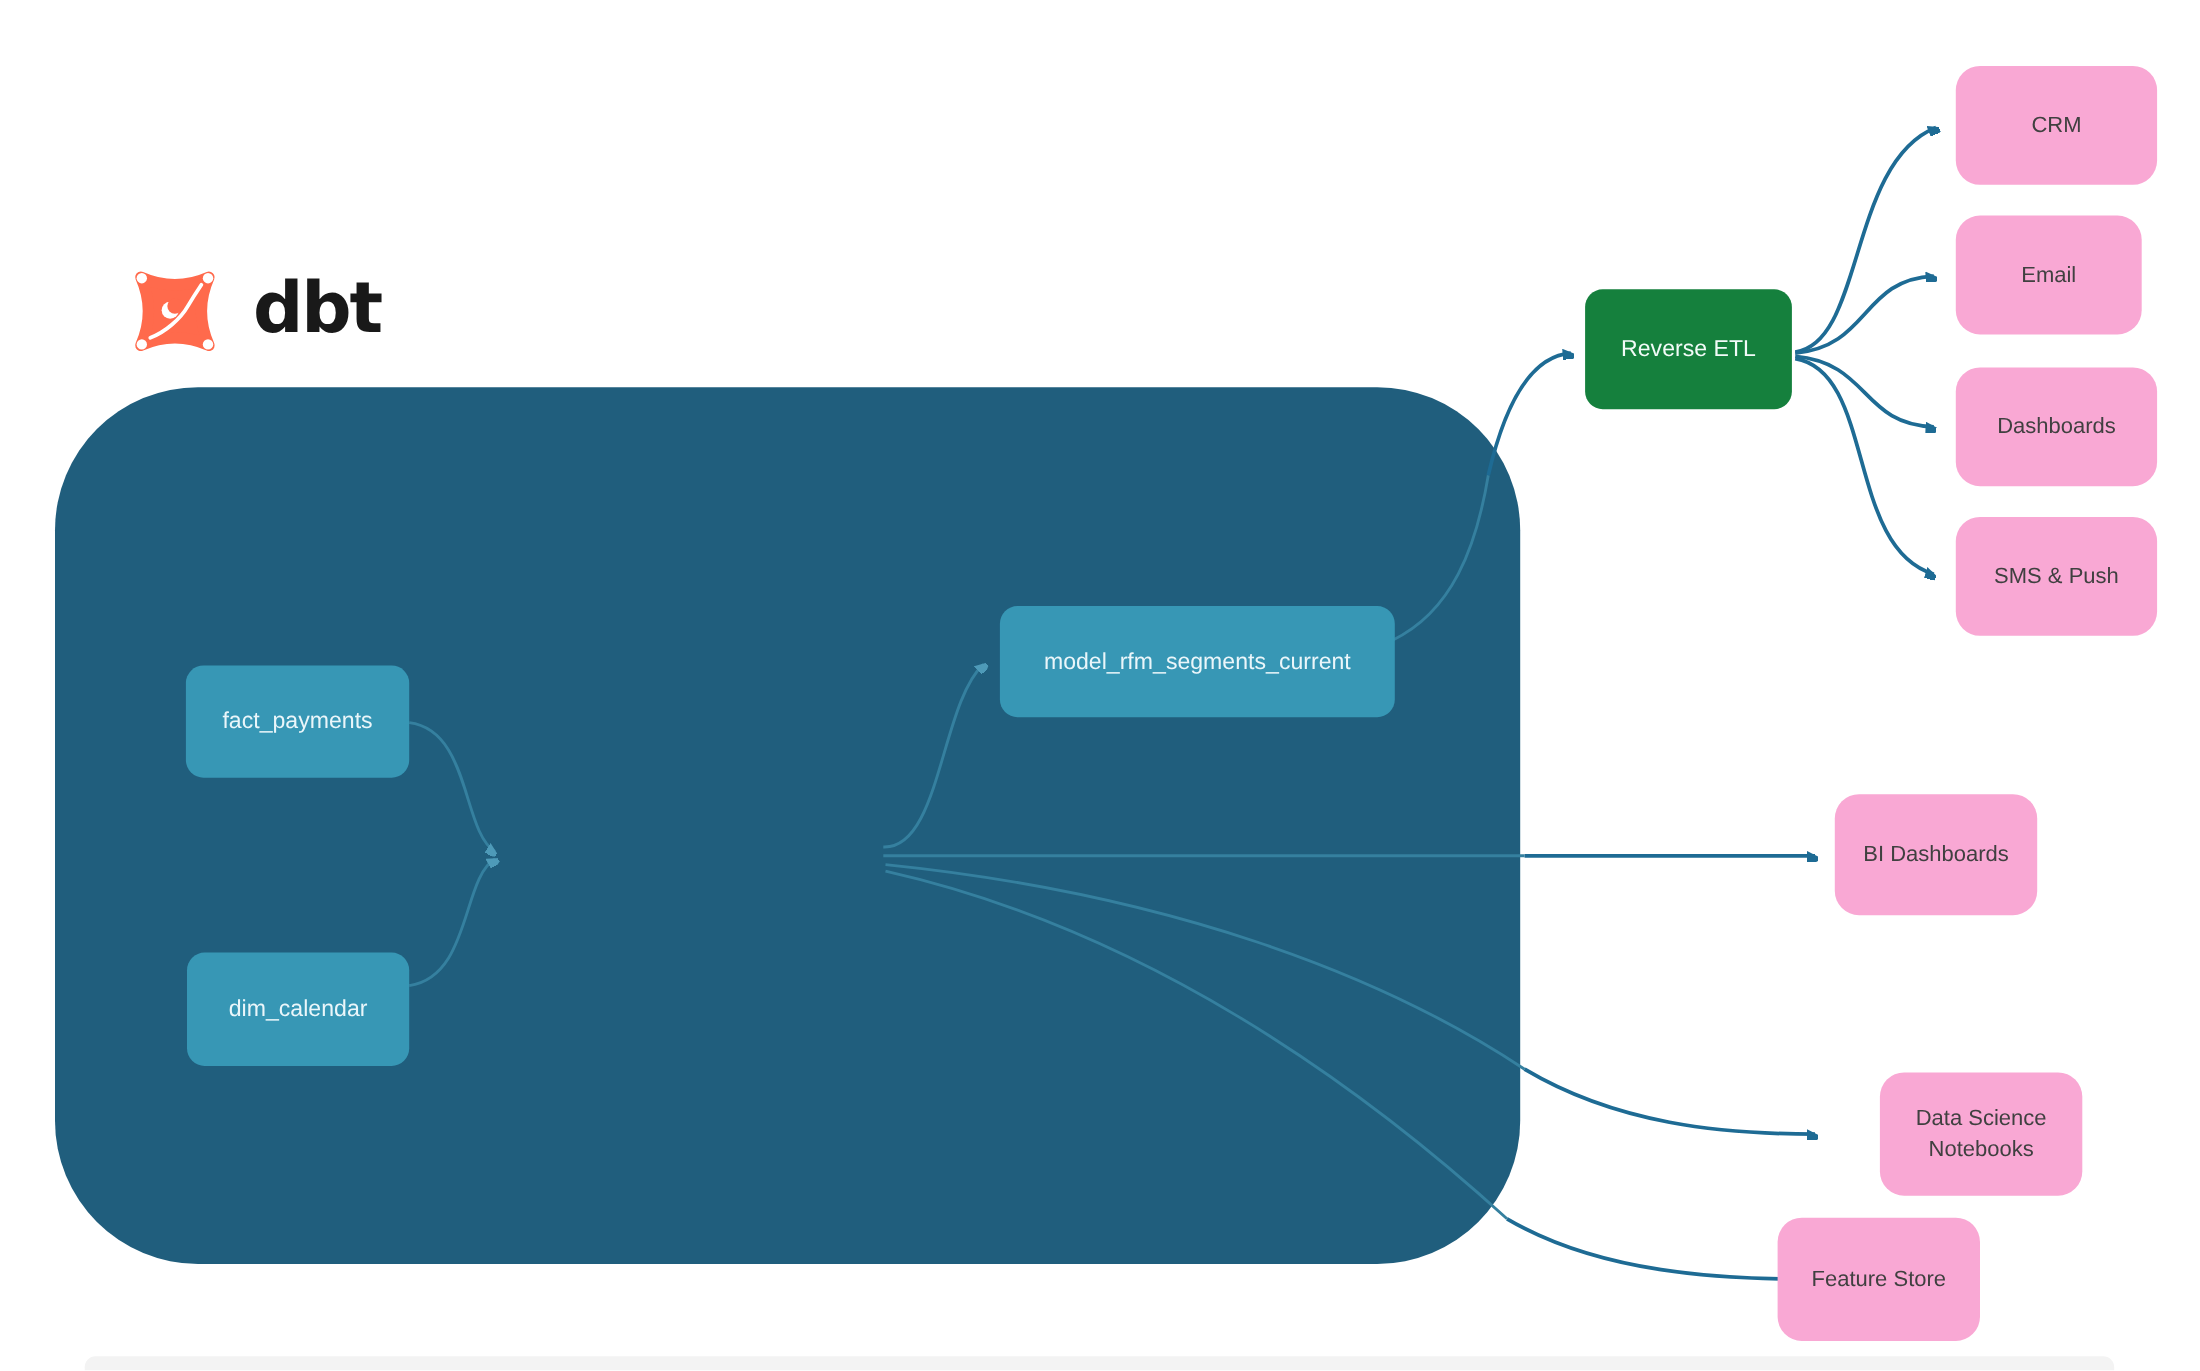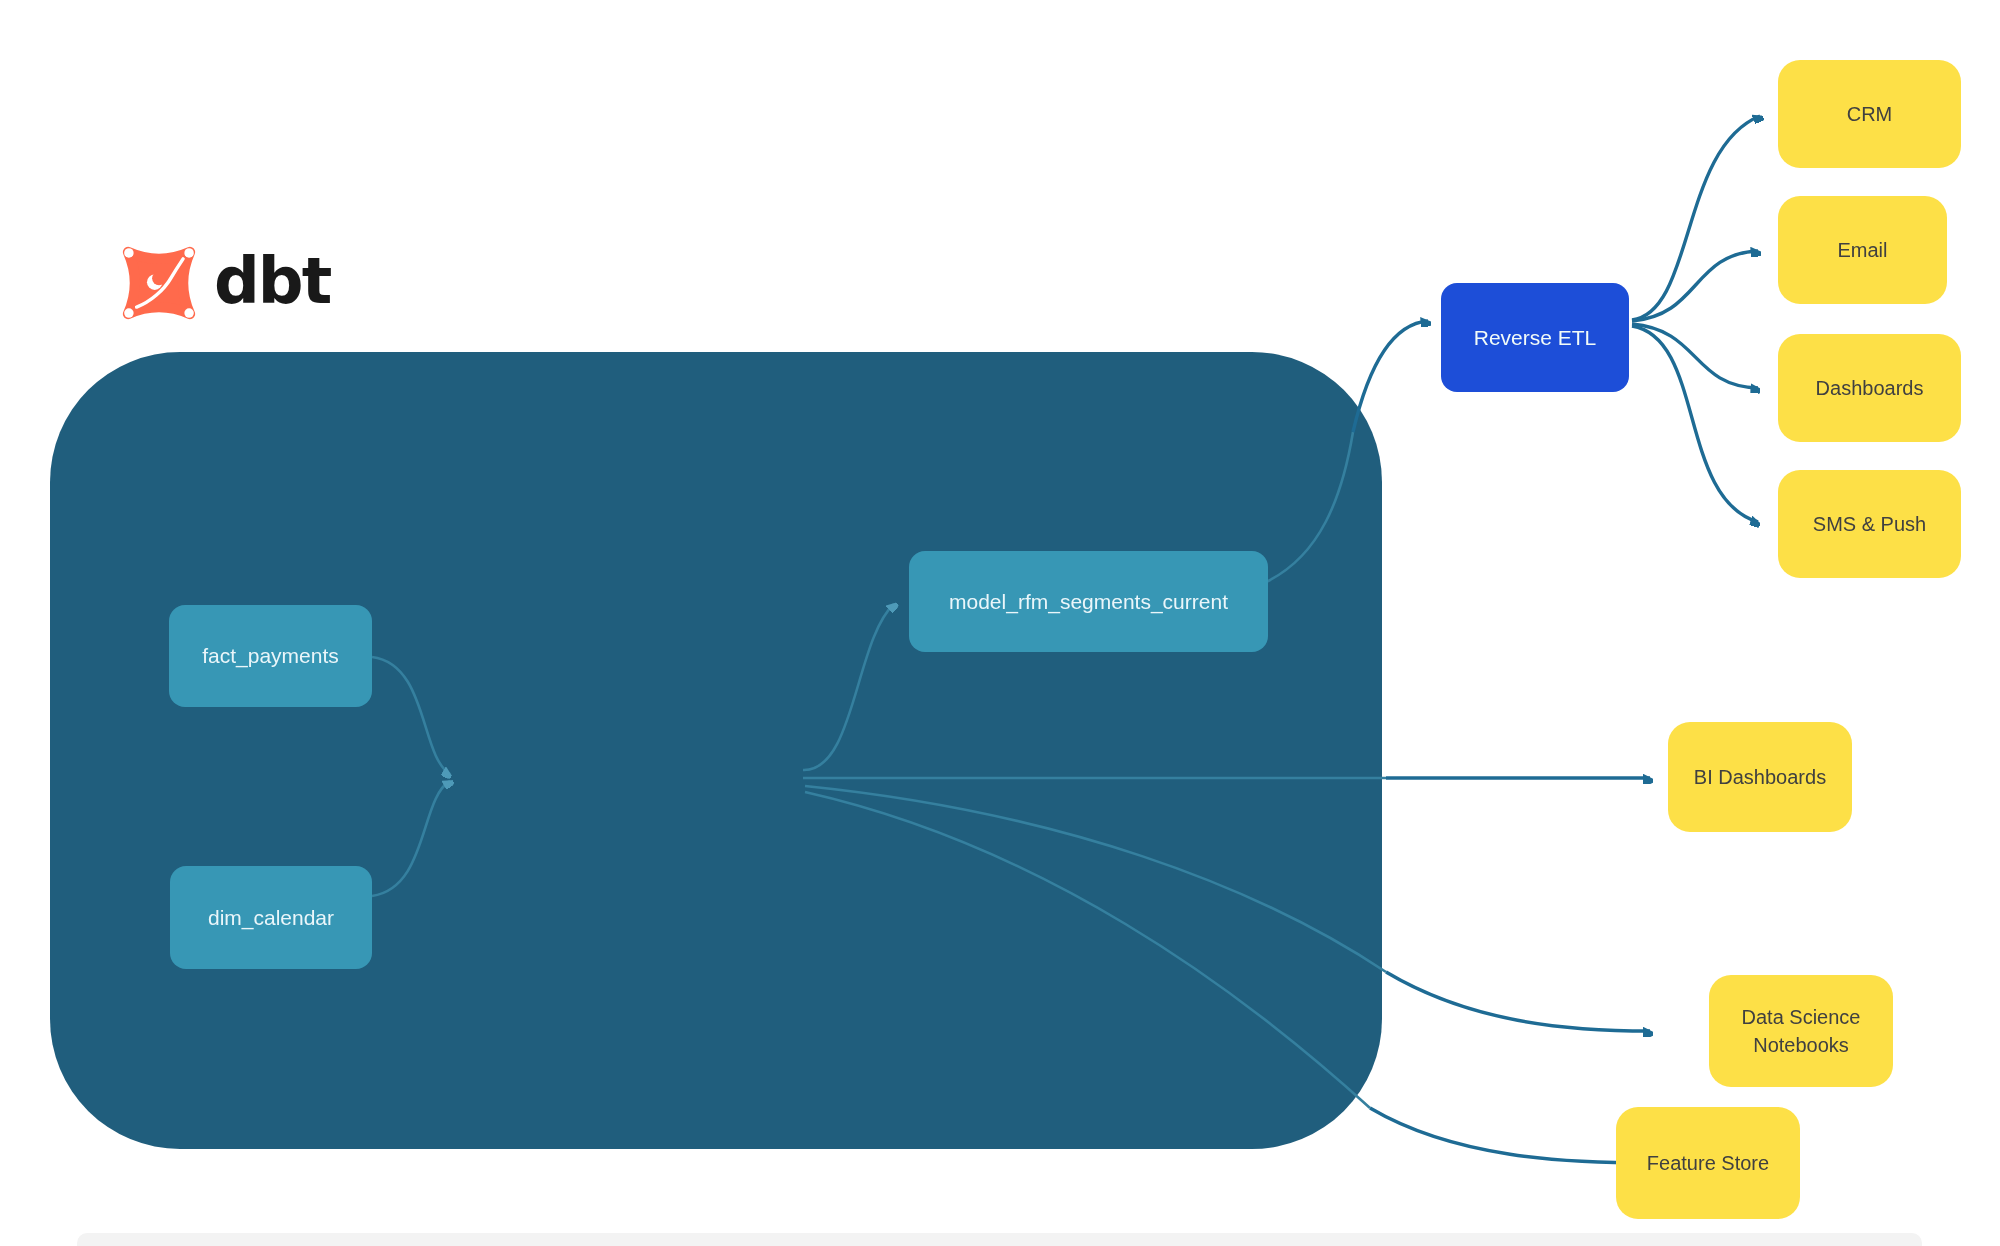--- a/index.html
+++ b/index.html
@@ -1,43 +1,43 @@
 <!DOCTYPE html>
 <html><head>
 <meta charset="utf-8">
 <style>
   html,body{margin:0;padding:0;background:#ffffff;}
   .canvas{
     position:relative;width:2000px;height:1246px;overflow:hidden;background:#ffffff;
     font-family:"Liberation Sans", sans-serif;
   }
   
-  .logo{position:absolute;left:116px;top:240px;display:flex;align-items:center;gap:12px;}
+  .logo{position:absolute;left:116px;top:240px;display:flex;align-items:center;gap:28px;}
   .logo-mark{display:block;}
   .logo-text{
     font-family:"DejaVu Sans", sans-serif;font-weight:bold;font-size:64px;line-height:1;
     color:#191919;letter-spacing:-2px;transform:translateY(-2px);
   }
   
   .project-container{
     position:absolute;left:50px;top:352px;width:1332px;height:797px;
     background:#205E7D;border-radius:130px 130px 130px 130px;z-index:1;
   }
   
   .edges{position:absolute;left:0;top:0;z-index:2;pointer-events:none;}
   .e-in{fill:none;stroke:#35809F;stroke-width:2.6px;}
   .e-out{fill:none;stroke:#1E6B94;stroke-width:3.4px;}
   
   .node{
     position:absolute;z-index:3;display:flex;align-items:center;justify-content:center;
     text-align:center;box-sizing:border-box;
   }
   .node-model{background:#3797B5;border-radius:16px;color:#EAF6FA;font-size:21px;}
-  .node-green{background:#1d4ed8;border-radius:16px;color:#F2FBF8;font-size:21px;margin-top:20px;}
-  .node-gray{background:#fde047;border-radius:22px;color:#404040;font-size:20px;line-height:1.4;padding:0 24px;}
+  .node-green{background:#15803d;border-radius:16px;color:#F2FBF8;font-size:21px;}
+  .node-gray{background:#f9a8d4;border-radius:22px;color:#404040;font-size:20px;line-height:1.4;padding:0 24px;}
   .n-fact{left:169px;top:605px;width:203px;height:102px;}
   .n-dim{left:170px;top:866px;width:202px;height:103px;}
   .n-hist{left:467px;top:724px;width:338px;height:108px;}
   .n-current{left:909px;top:551px;width:359px;height:101px;}
   .n-retl{left:1441px;top:263px;width:188px;height:109px;}
   .n-crm{left:1778px;top:60px;width:183px;height:108px;}
   .n-email{left:1778px;top:196px;width:169px;height:108px;}
   .n-adv{left:1778px;top:334px;width:183px;height:108px;}
   .n-sms{left:1778px;top:470px;width:183px;height:108px;}
   .n-bi{left:1668px;top:722px;width:184px;height:110px;}

